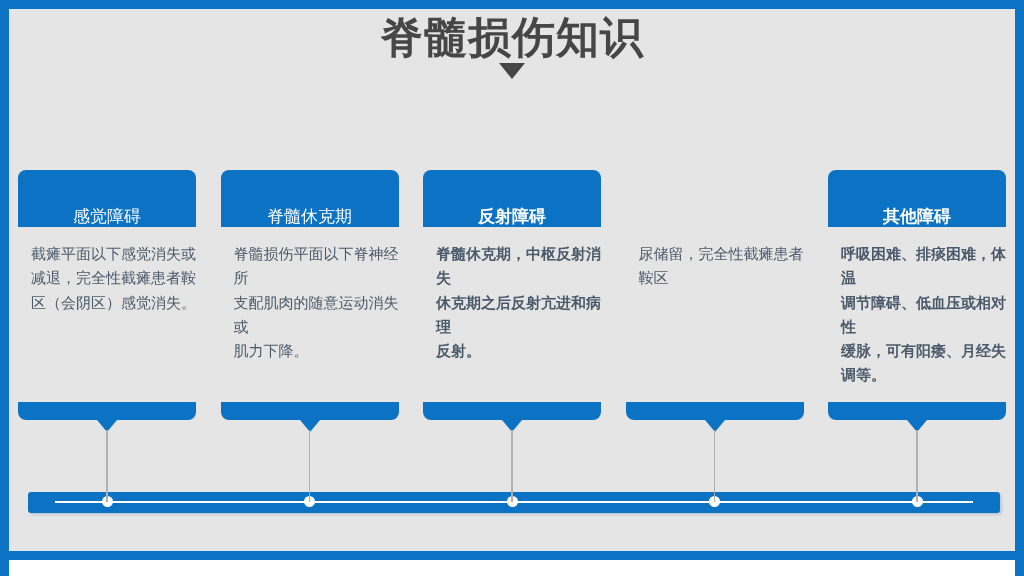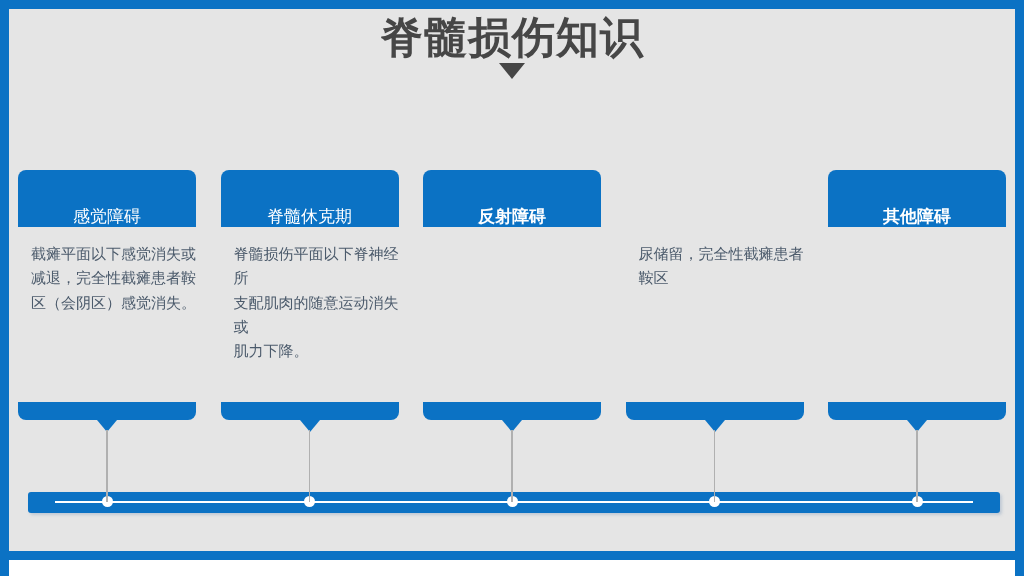--- a/index.html
+++ b/index.html
@@ -201,35 +201,45 @@
           <p>肌力下降。</p>
         </div>
         <div class="card-foot">
           <div class="card-foot-caret"></div>
         </div>
       </div>
       <div class="card" style="left: 405px; font-weight: bold;">
         <div class="card-head">
           <span class="card-head-text">反射障碍</span>
         </div>
+        <div class="card-body">
+          <p>脊髓休克期，中枢反射消失</p>
+          <p>休克期之后反射亢进和病理</p>
+          <p>反射。</p>
+        </div>
         <div class="card-foot">
           <div class="card-foot-caret"></div>
         </div>
       </div>
       <div class="card" style="left: 607.5px;">
         <div class="card-body">
           <p>尿储留，完全性截瘫患者鞍区</p>
         </div>
         <div class="card-foot">
           <div class="card-foot-caret"></div>
         </div>
       </div>
       <div class="card" style="left: 810px; font-weight: bold;">
         <div class="card-head">
           <span class="card-head-text">其他障碍</span>
+        </div>
+        <div class="card-body">
+          <p>呼吸困难、排痰困难，体温</p>
+          <p>调节障碍、低血压或相对性</p>
+          <p>缓脉，可有阳痿、月经失调等。</p>
         </div>
         <div class="card-foot">
           <div class="card-foot-caret"></div>
         </div>
       </div>
     </div>
 
   <div class="timeline">
     <div class="timeline-rule"></div>
   <div class="timeline-dot" style="left: 79px;"></div>

